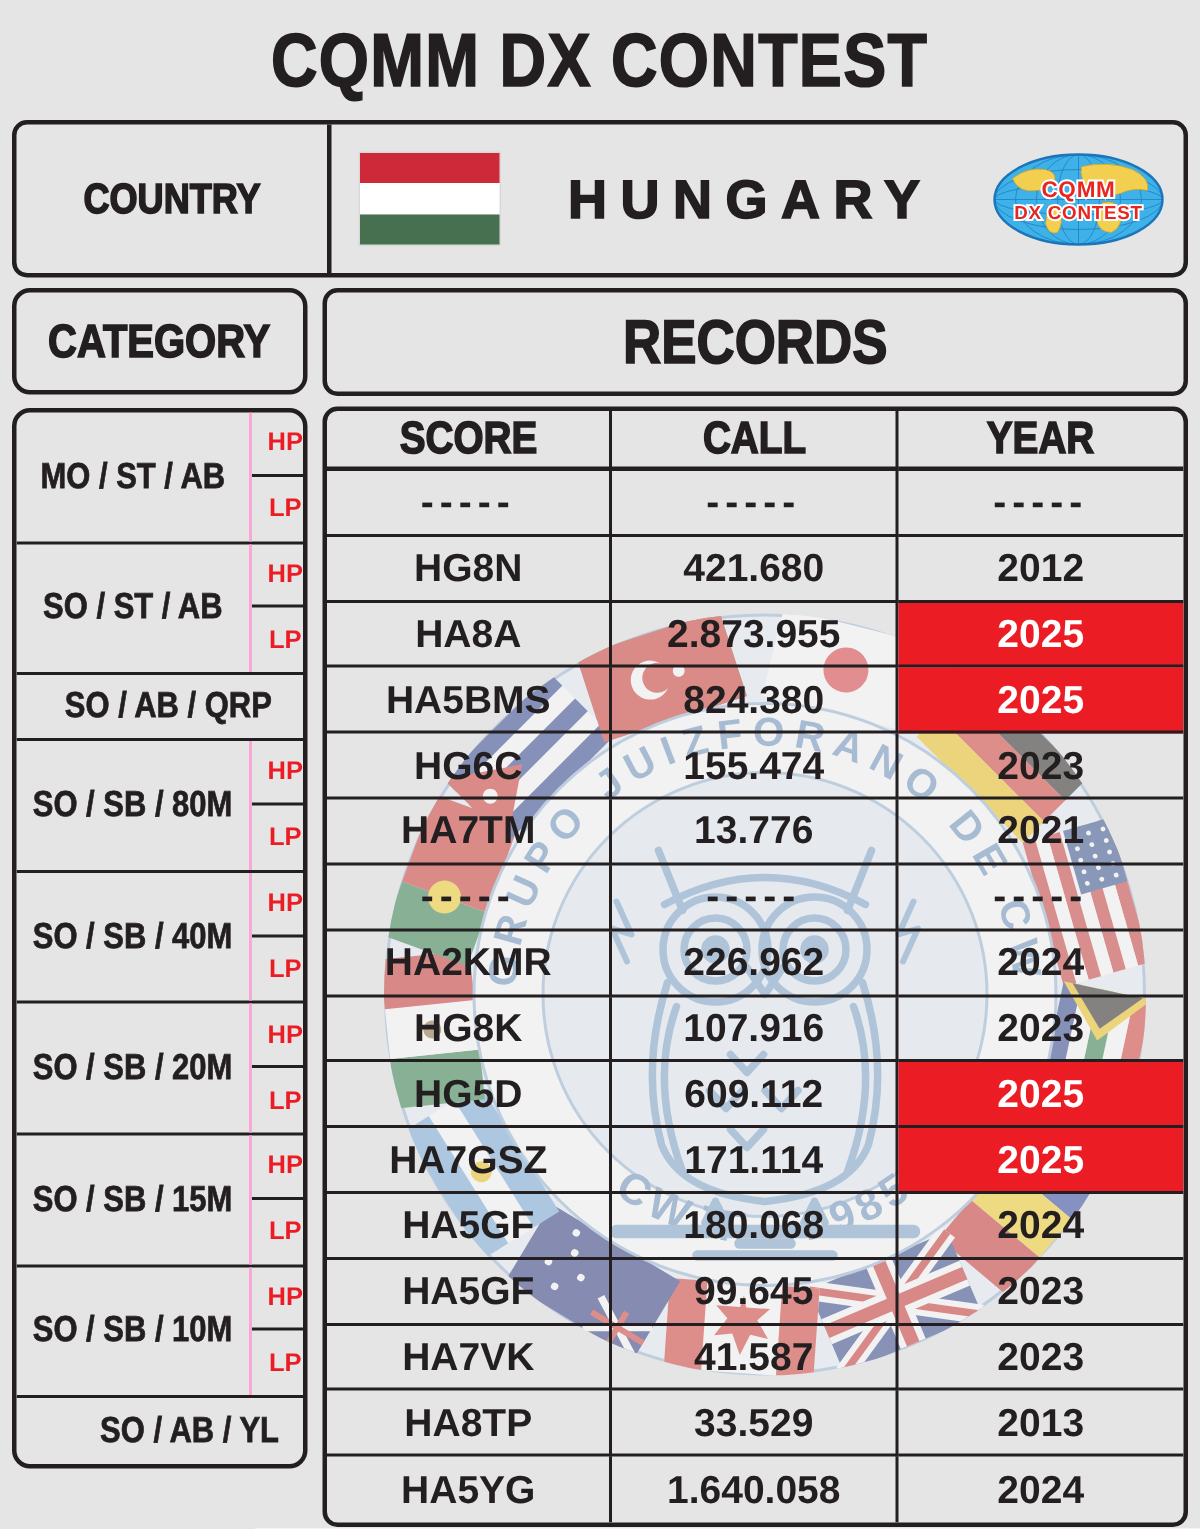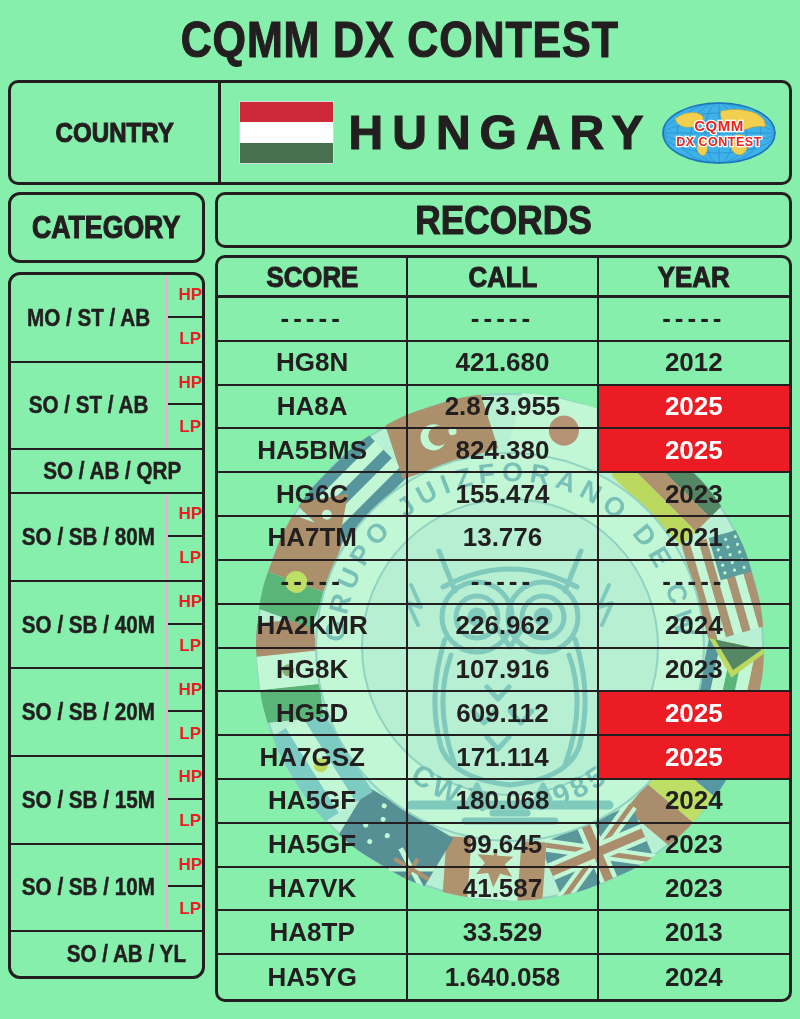--- a/index.html
+++ b/index.html
@@ -1,47 +1,47 @@
 <!DOCTYPE html>
 <html><head>
 <meta charset="utf-8">
 <style>
   html,body{margin:0;padding:0;background:#fff;}
-  .page{position:relative;width:800px;height:1019px;background:#86efac;overflow:hidden;
+  .page{position:relative;width:800px;height:1019px;background:#e5e5e5;overflow:hidden;
         font-family:"Liberation Sans","DejaVu Sans",sans-serif;color:#231f20;box-sizing:border-box;padding:0 8px;}
   .cond{display:inline-block;transform:scaleX(.86);transform-origin:center;white-space:nowrap;}
   .heavy{font-weight:bold;-webkit-text-stroke:1.1px currentColor;}
   .semiheavy{font-weight:bold;-webkit-text-stroke:.5px currentColor;}
 
   .title{height:80px;display:flex;align-items:center;justify-content:center;font-size:50px;letter-spacing:1px;}
 
   .country-bar{height:105px;border:3px solid #231f20;border-radius:10px;display:flex;box-sizing:border-box;margin-bottom:7px;}
   .country-label-cell{width:207px;border-right:3px solid #231f20;display:flex;align-items:center;justify-content:center;font-size:28px;}
   .country-value-cell{flex:1;display:flex;align-items:center;}
   .flag{width:95px;height:63px;margin-left:18px;border:1px solid #d8d8d8;box-sizing:border-box;display:flex;flex-direction:column;}
   .flag div{flex:1;}
-  .country-name{flex:1;text-align:center;font-size:48px;letter-spacing:9px;padding-left:6px;}
+  .country-name{flex:1;text-align:center;font-size:36px;letter-spacing:9px;padding-left:6px;}
   .logo{margin-right:12px;}
 
   .main{display:flex;gap:10px;}
   .left-col{width:197px;display:flex;flex-direction:column;flex:none;}
   .cat-header{height:71px;margin-bottom:9px;border:3px solid #231f20;border-radius:12px;box-sizing:border-box;
               display:flex;align-items:center;justify-content:center;font-size:31px;}
   .cat-box{height:707px;border:3px solid #231f20;border-radius:12px;box-sizing:border-box;
            display:grid;grid-template-rows:repeat(16,1fr);overflow:hidden;}
   .cat-group{display:flex;border-bottom:2.5px solid #231f20;min-height:0;}
   .cat-group:last-child{border-bottom:none;}
   .cat-name{flex:1;display:flex;align-items:center;justify-content:center;font-size:24px;}
   .cat-name.bordered{border-right:2px solid #f9a8d4;}
   .cat-powers{width:45px;flex:none;display:grid;grid-template-rows:1fr 1fr;}
   .pw{display:flex;align-items:center;justify-content:center;font-weight:bold;font-size:17px;color:#ec1c24;}
   .pw:first-child{border-bottom:2px solid #231f20;}
 
   .right-col{flex:1;display:flex;flex-direction:column;min-width:0;}
-  .records-header{height:56px;margin-bottom:7px;border:3px solid #231f20;border-radius:10px;box-sizing:border-box;
+  .records-header{height:72px;margin-bottom:7px;border:3px solid #231f20;border-radius:10px;box-sizing:border-box;
                   display:flex;align-items:center;justify-content:center;font-size:41px;}
   .rwrap{position:relative;height:747px;}
   .wm{position:absolute;left:0;top:0;z-index:0;opacity:.5;}
   .rtable{position:relative;z-index:1;height:747px;box-sizing:border-box;border:3px solid #231f20;border-radius:10px;overflow:hidden;
           display:grid;grid-template-columns:1fr 1fr 1fr;grid-template-rows:40px repeat(16,1fr);}
   .rcell{display:flex;align-items:center;justify-content:center;border-right:2px solid #231f20;border-bottom:2px solid #231f20;
          font-weight:bold;font-size:26px;min-height:0;background:transparent;}
   .rcell.c3{border-right:none;}
   .rcell.lastrow{border-bottom:none;}
   .hcell{font-size:30px;border-bottom:3px solid #231f20;}

